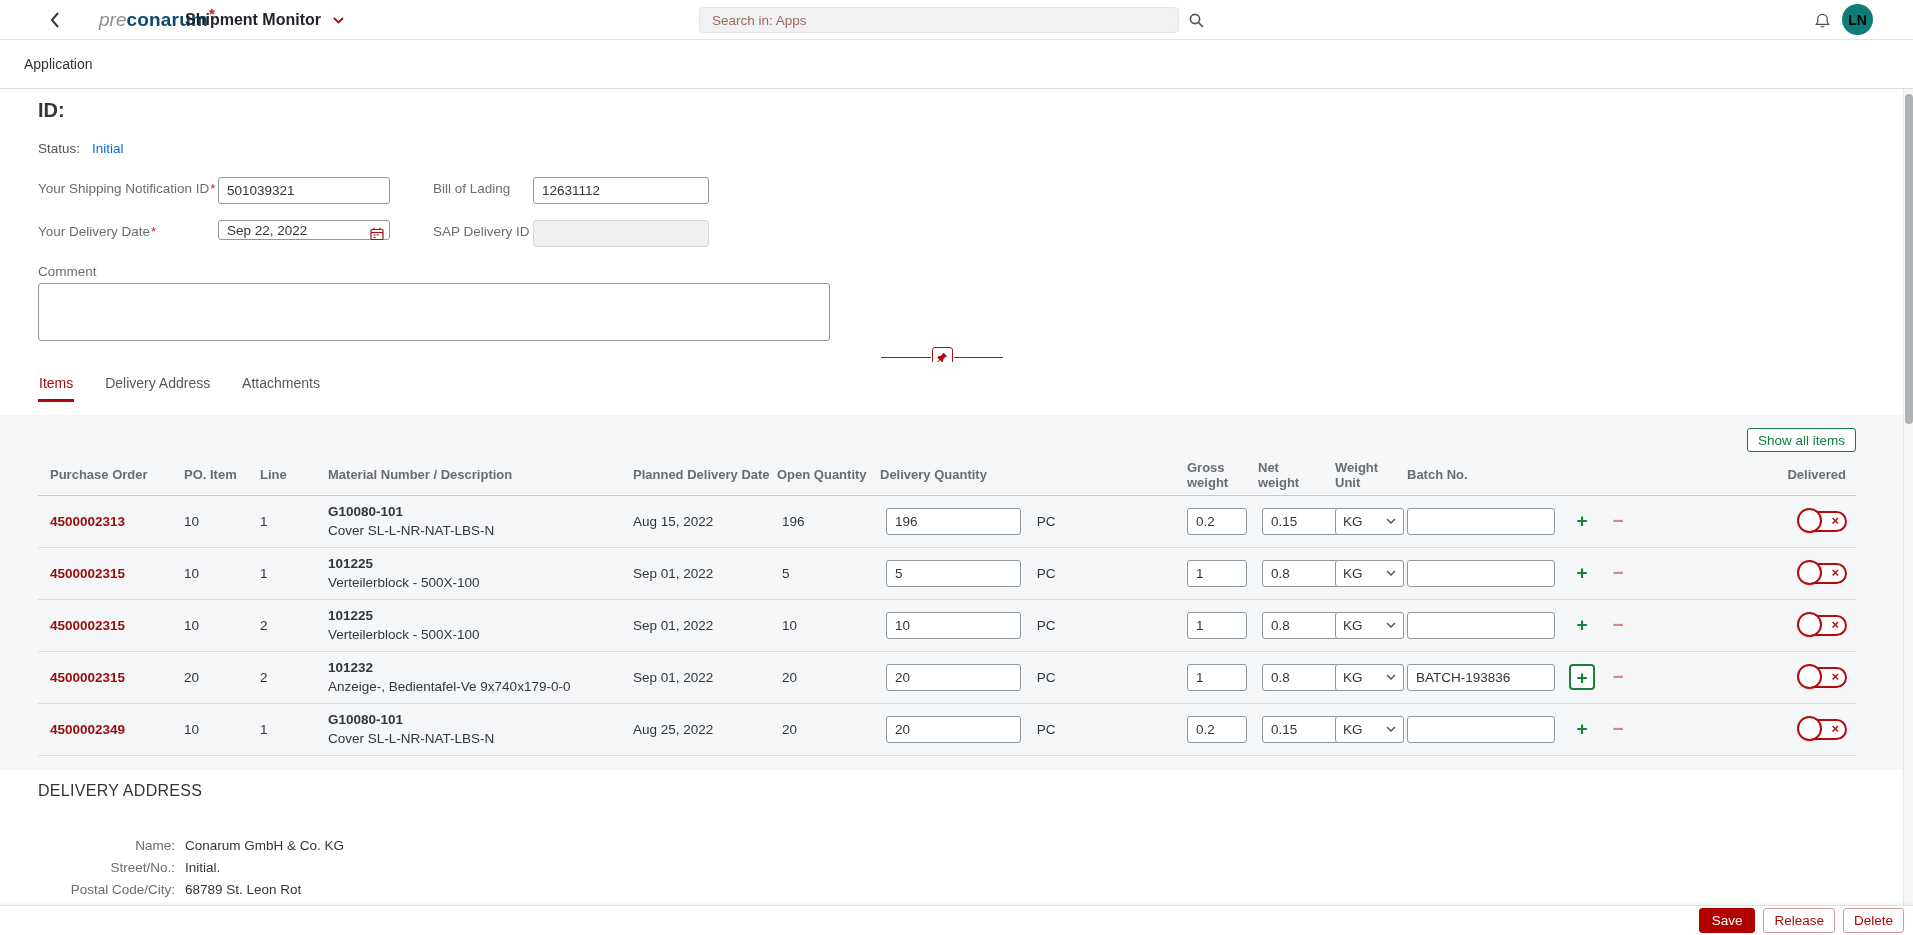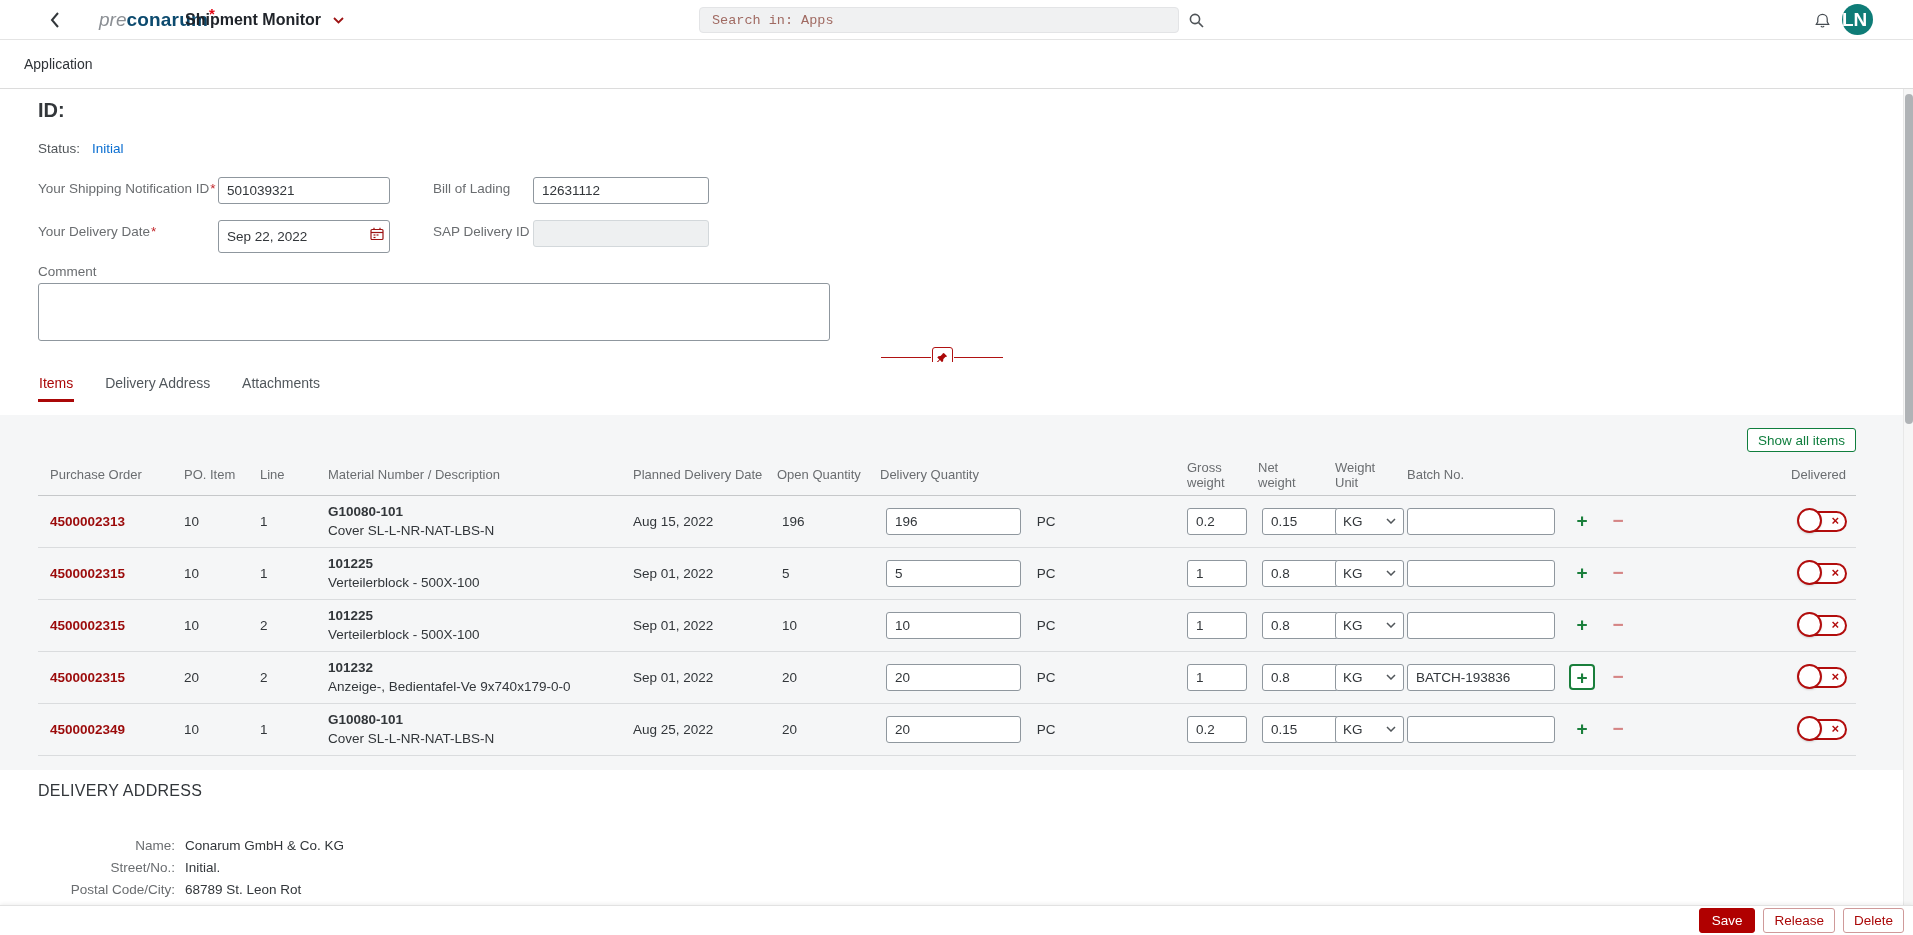--- a/index.html
+++ b/index.html
@@ -8,25 +8,25 @@
   .app{position:relative;width:1913px;height:935px;overflow:hidden;background:#fff}
 
   
   .shell{position:absolute;top:0;left:0;right:0;height:40px;background:#fff;border-bottom:1px solid #e4e4e4;z-index:8}
   .back-btn{position:absolute;left:44px;top:8px;width:22px;height:24px;background:none;border:none;cursor:pointer;display:flex;align-items:center;justify-content:center}
   .logo{position:absolute;left:99px;top:7px;font-size:19px;line-height:26px;cursor:pointer;white-space:nowrap}
   .logo-pre{font-style:italic;color:#8b8f94;font-weight:400}
   .logo-main{color:#0c4a6e;font-weight:700;letter-spacing:.2px}
   .logo-mark{color:#e30613;font-weight:700;font-size:15px;position:relative;top:-7px;left:1px}
   .app-title{position:absolute;left:185px;top:0;height:40px;display:flex;align-items:center;gap:12px;background:none;border:none;cursor:pointer;font-size:16px;font-weight:700;color:#20242a;font-family:inherit}
-  .shell-search{position:absolute;left:699px;top:7px;width:480px;height:26px;background:#f0f1f2;border:1px solid #e3e4e6;border-radius:4px;padding:0 12px;font-size:13.5px;color:#32363a;font-family:Liberation Mono, monospace}
+  .shell-search{position:absolute;left:699px;top:7px;width:480px;height:26px;background:#f0f1f2;border:1px solid #e3e4e6;border-radius:4px;padding:0 12px;font-size:13.5px;color:#32363a;font-family:Liberation Sans, sans-serif}
   .shell-search::placeholder{color:#a06a62;opacity:1}
   .search-btn{position:absolute;left:1184px;top:9px;width:24px;height:22px;background:none;border:none;cursor:pointer;display:flex;align-items:center;justify-content:center}
   .bell-btn{position:absolute;left:1810px;top:9px;width:24px;height:22px;background:none;border:none;cursor:pointer;display:flex;align-items:center;justify-content:center}
-  .avatar{position:absolute;left:1842px;top:4px;width:31px;height:31px;border-radius:50%;background:#0e7c77;border:none;color:#ffffff;font-size:19px;font-weight:700;display:flex;align-items:center;cursor:pointer;font-family:inherit}
+  .avatar{position:absolute;left:1842px;top:4px;width:31px;height:31px;border-radius:50%;background:#0e7c77;border:none;color:#000000;font-size:14px;font-weight:700;display:flex;align-items:center;justify-content:center;cursor:pointer;font-family:inherit}
 
   
   .appbar{position:absolute;top:40px;left:0;right:0;height:49px;background:#fff;border-bottom:1px solid #dcdcdc;z-index:7}
   .appbar-label{position:absolute;left:24px;top:0;line-height:49px;font-size:14px;color:#2f3338}
 
   
   .content{position:absolute;top:89px;left:0;right:0;bottom:0;background:#fff;overflow:hidden}
 
   .page-title{position:absolute;left:38px;top:10px;font-size:20px;font-weight:700;color:#32363a}
   .status-line{position:absolute;left:38px;top:52px;font-size:13.5px;display:flex;gap:12px}
@@ -34,42 +34,42 @@
   .status-value{color:#0a6ed1}
 
   .lbl{position:absolute;font-size:13.5px;color:#6a6d70;white-space:nowrap}
   .req{color:#c1262b;margin-left:1px}
   .inp{height:27px;border:1px solid #8f979e;border-radius:3px;padding:0 8px;font-size:13.5px;color:#32363a;background:#fff;font-family:inherit}
   .inp:disabled,.inp.disabled{background:#eef0f1;border-color:#d3d8db;color:#7a7e82}
   #lbl-ship{left:38px;top:92px}   #inp-ship{position:absolute;left:218px;top:88px;width:172px}
   #lbl-bol{left:433px;top:92px}   #inp-bol{position:absolute;left:533px;top:88px;width:176px}
   #lbl-date{left:38px;top:135px}
   .date-wrap{position:absolute;left:218px;top:131px;width:172px;height:27px}
-  .date-wrap input{width:100%;height:33px;padding-right:36px}
+  .date-wrap input{width:100%;height:20px;padding-right:36px}
   .cal-btn{position:absolute;right:4px;top:5px;width:18px;height:17px;background:none;border:none;cursor:pointer;display:flex;align-items:center;justify-content:center}
   #lbl-sap{left:433px;top:135px}  #inp-sap{position:absolute;left:533px;top:131px;width:176px}
   #lbl-comment{left:38px;top:175px}
   .comment-area{position:absolute;left:38px;top:194px;width:792px;height:58px;border:1px solid #8f979e;border-radius:3px;resize:none;font-family:inherit;font-size:13.5px;padding:6px 8px;color:#32363a}
 
   
   .pin-divider{position:absolute;left:881px;top:258px;width:122px;height:21px;display:flex;align-items:center}
   .pin-line{flex:1;height:1px;background:#b01212}
   .pin-btn{width:21px;height:21px;border:1px solid #b01212;border-radius:3px;background:#fff;display:flex;align-items:center;justify-content:center;cursor:pointer;margin:0 1px}
 
   
   .tabs{position:absolute;left:0;right:0;top:273px;height:44px;padding-left:38px;background:#fff}
   .tab{display:inline-block;margin-right:26px;padding:13px 1px 8px;font-size:14px;color:#51575c;cursor:pointer;border-bottom:3px solid transparent}
   .tab.active{color:#aa0808;border-bottom-color:#aa0808}
 
   
   .items-panel{position:absolute;left:0;right:0;top:326px;height:355px;background:#f5f6f7}
   .show-all{position:absolute;top:13px;right:57px;height:24px;padding:0 10px;background:#fff;color:#107e3e;border:1px solid #107e3e;border-radius:3px;font-size:13.5px;cursor:pointer;font-family:inherit}
 
   table.items{position:absolute;left:38px;top:40px;width:1818px;border-collapse:collapse;table-layout:fixed}
-  th{height:40px;vertical-align:middle;text-align:left;font-size:13px;font-weight:400;color:#6a6d70;padding:0 6px 0 0;border-bottom:1px solid #c6c8ca}
+  th{height:40px;vertical-align:middle;text-align:left;font-size:13px;font-weight:700;color:#6a6d70;padding:0 6px 0 0;border-bottom:1px solid #c6c8ca}
   th.th-first{padding-left:12px}
   th.th-narrow{padding-right:18px}
   th.th-right{text-align:right;padding-right:10px}
   td{height:52px;vertical-align:middle;font-size:13.5px;color:#32363a;padding:0;border-bottom:1px solid #dadcde}
   td.td-po{padding-left:12px}
   td.td-openqty{padding-left:5px}
   .po-link{color:#9b0a0a;font-weight:700;cursor:pointer;text-decoration:none}
   .mat-no{font-weight:700}
   .mat-desc{margin-top:4px}
   .qty-input{width:135px;margin-left:6px}

